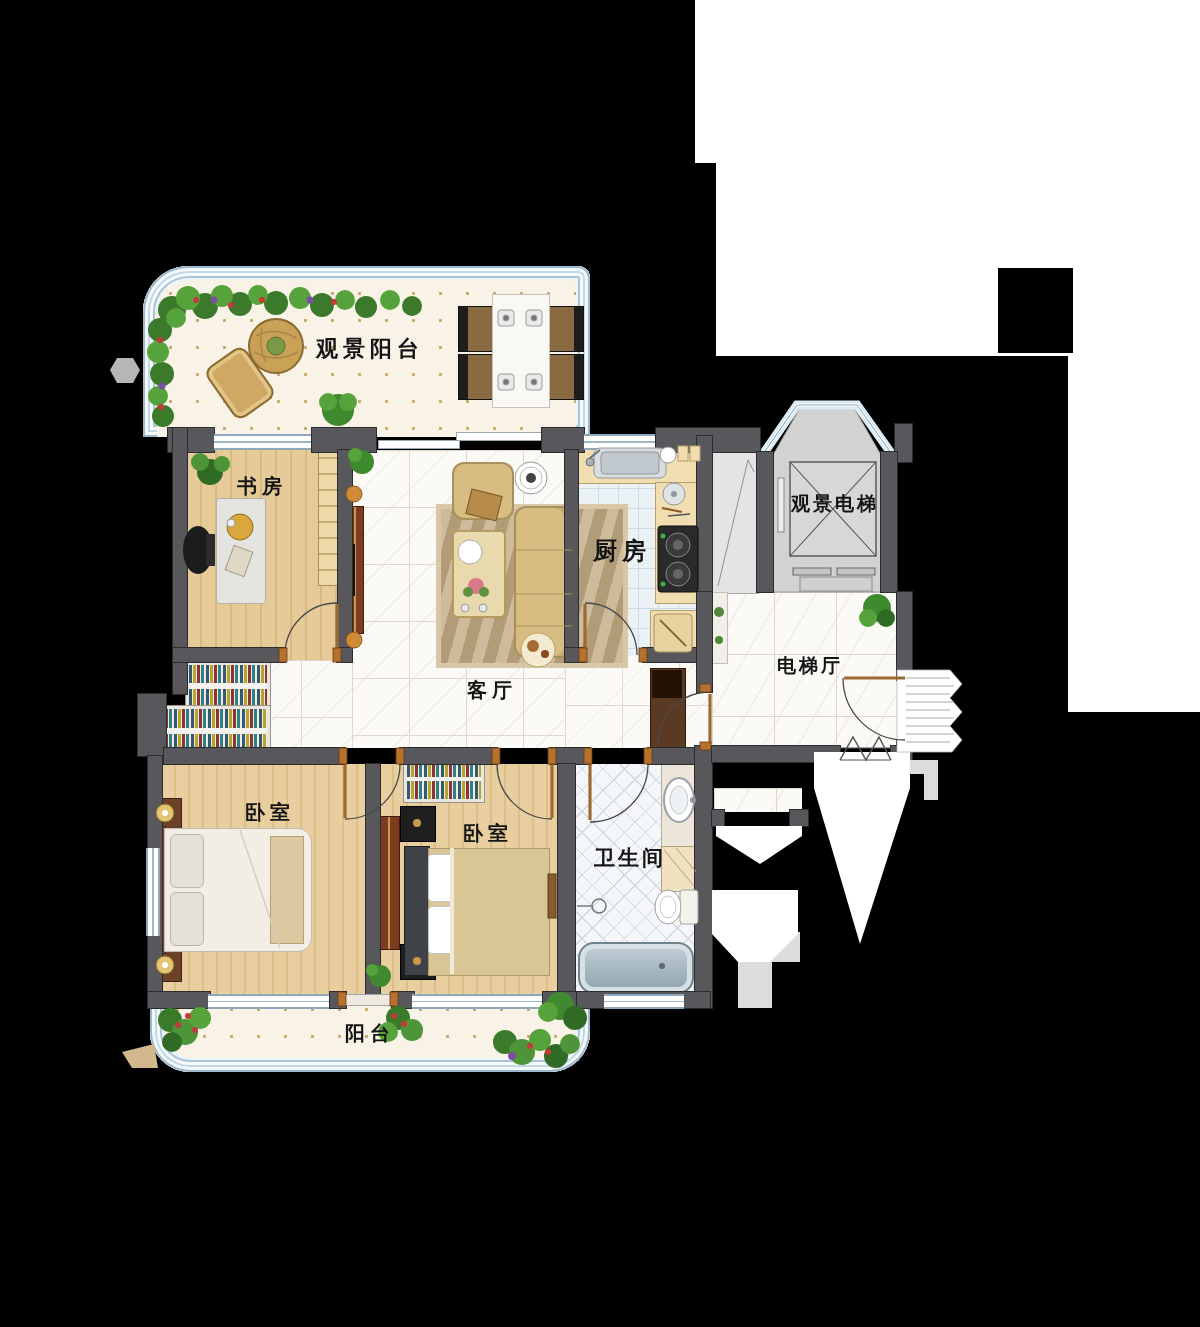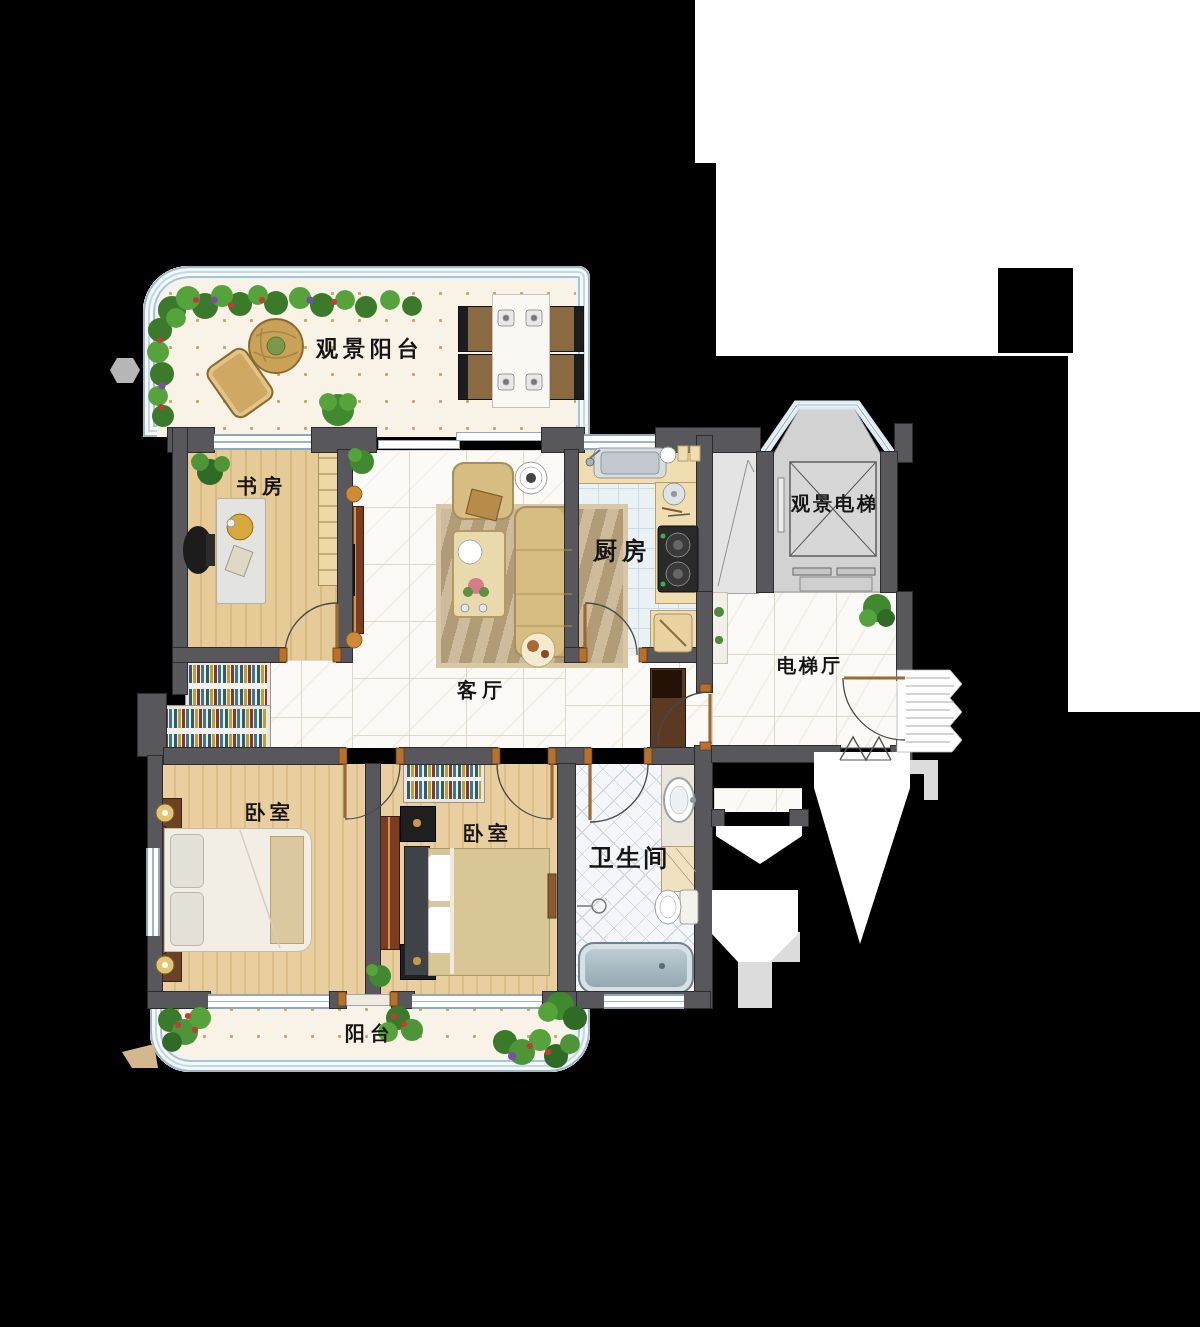--- a/index.html
+++ b/index.html
@@ -439,22 +439,22 @@
       <circle cx="530" cy="1046" r="3" fill="#c23a3a"></circle>
         <circle cx="548" cy="1052" r="3" fill="#c23a3a"></circle>
       <circle cx="560" cy="1006" r="14" fill="#3f8a2e"></circle>
         <circle cx="575" cy="1018" r="12" fill="#2f6b24"></circle>
         <circle cx="548" cy="1012" r="10" fill="#57a33b"></circle>
     </g>
   </svg>
 
   <div class="label" style="left:370px;top:349px;font-size:22px">观景阳台</div>
   <div class="label" style="left:262px;top:486px;font-size:20px">书房</div>
-  <div class="label" style="left:482px;top:690px;font-size:20px">客厅</div>
+  <div class="label" style="left:492px;top:690px;font-size:20px">客厅</div>
   <div class="label" style="left:622px;top:551px;font-size:24px">厨房</div>
   <div class="label" style="left:835px;top:504px;font-size:19px;letter-spacing:3px">观景电梯</div>
   <div class="label" style="left:810px;top:666px;font-size:19px;letter-spacing:3px">电梯厅</div>
   <div class="label" style="left:270px;top:812px;font-size:20px">卧室</div>
   <div class="label" style="left:488px;top:833px;font-size:20px">卧室</div>
-  <div class="label" style="left:630px;top:858px;font-size:24px;letter-spacing:3px">卫生间</div>
+  <div class="label" style="left:630px;top:858px;font-size:21px;letter-spacing:3px">卫生间</div>
   <div class="label" style="left:370px;top:1033px;font-size:20px">阳台</div>
 
 </div>
 
 </body></html>

